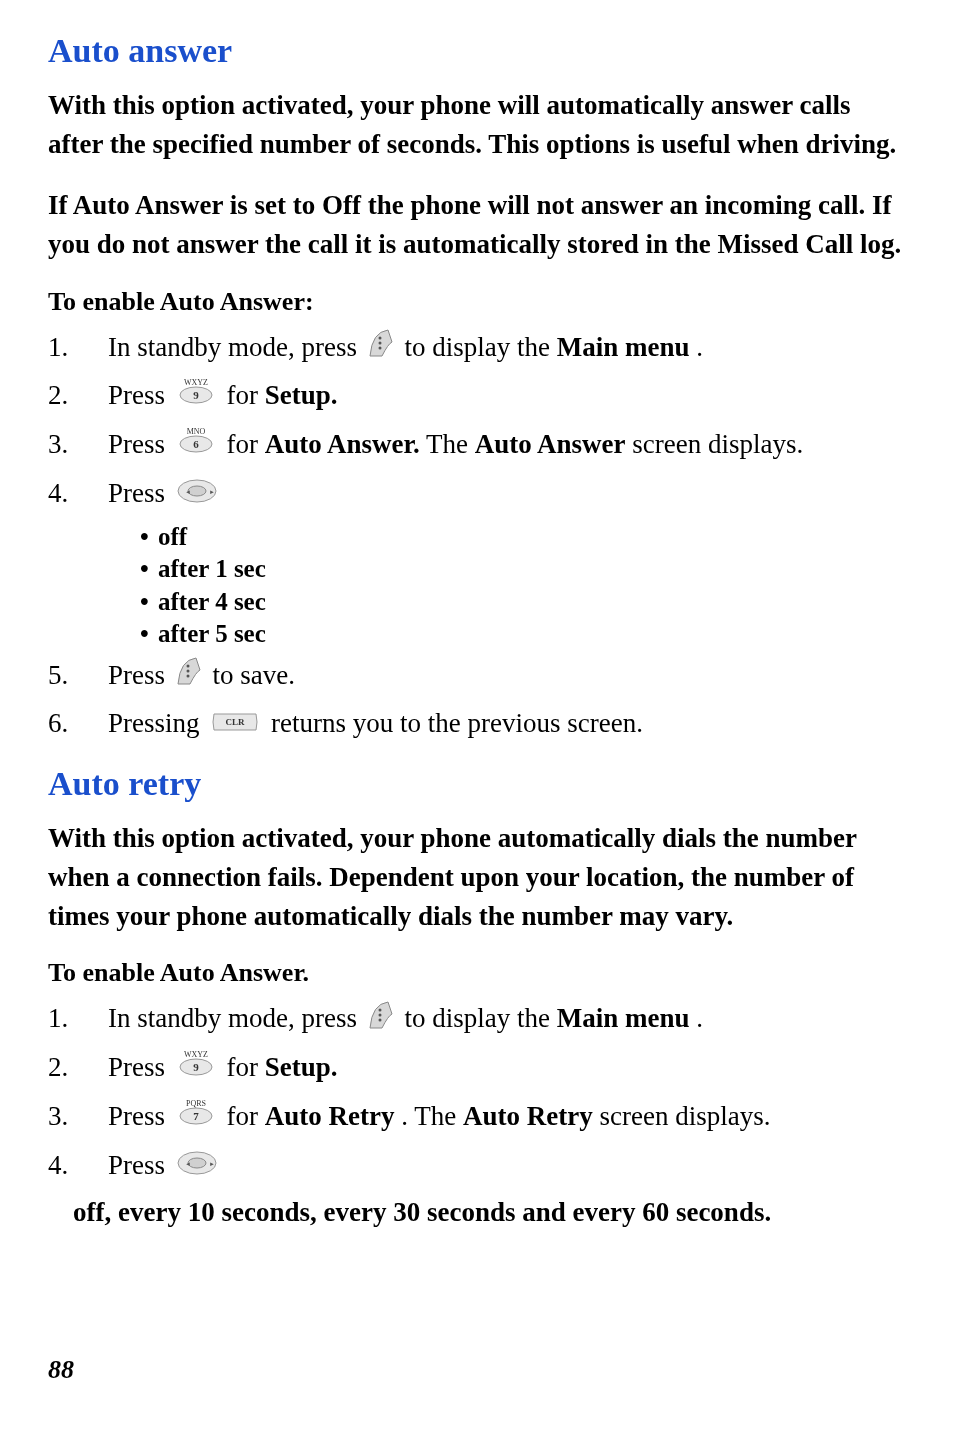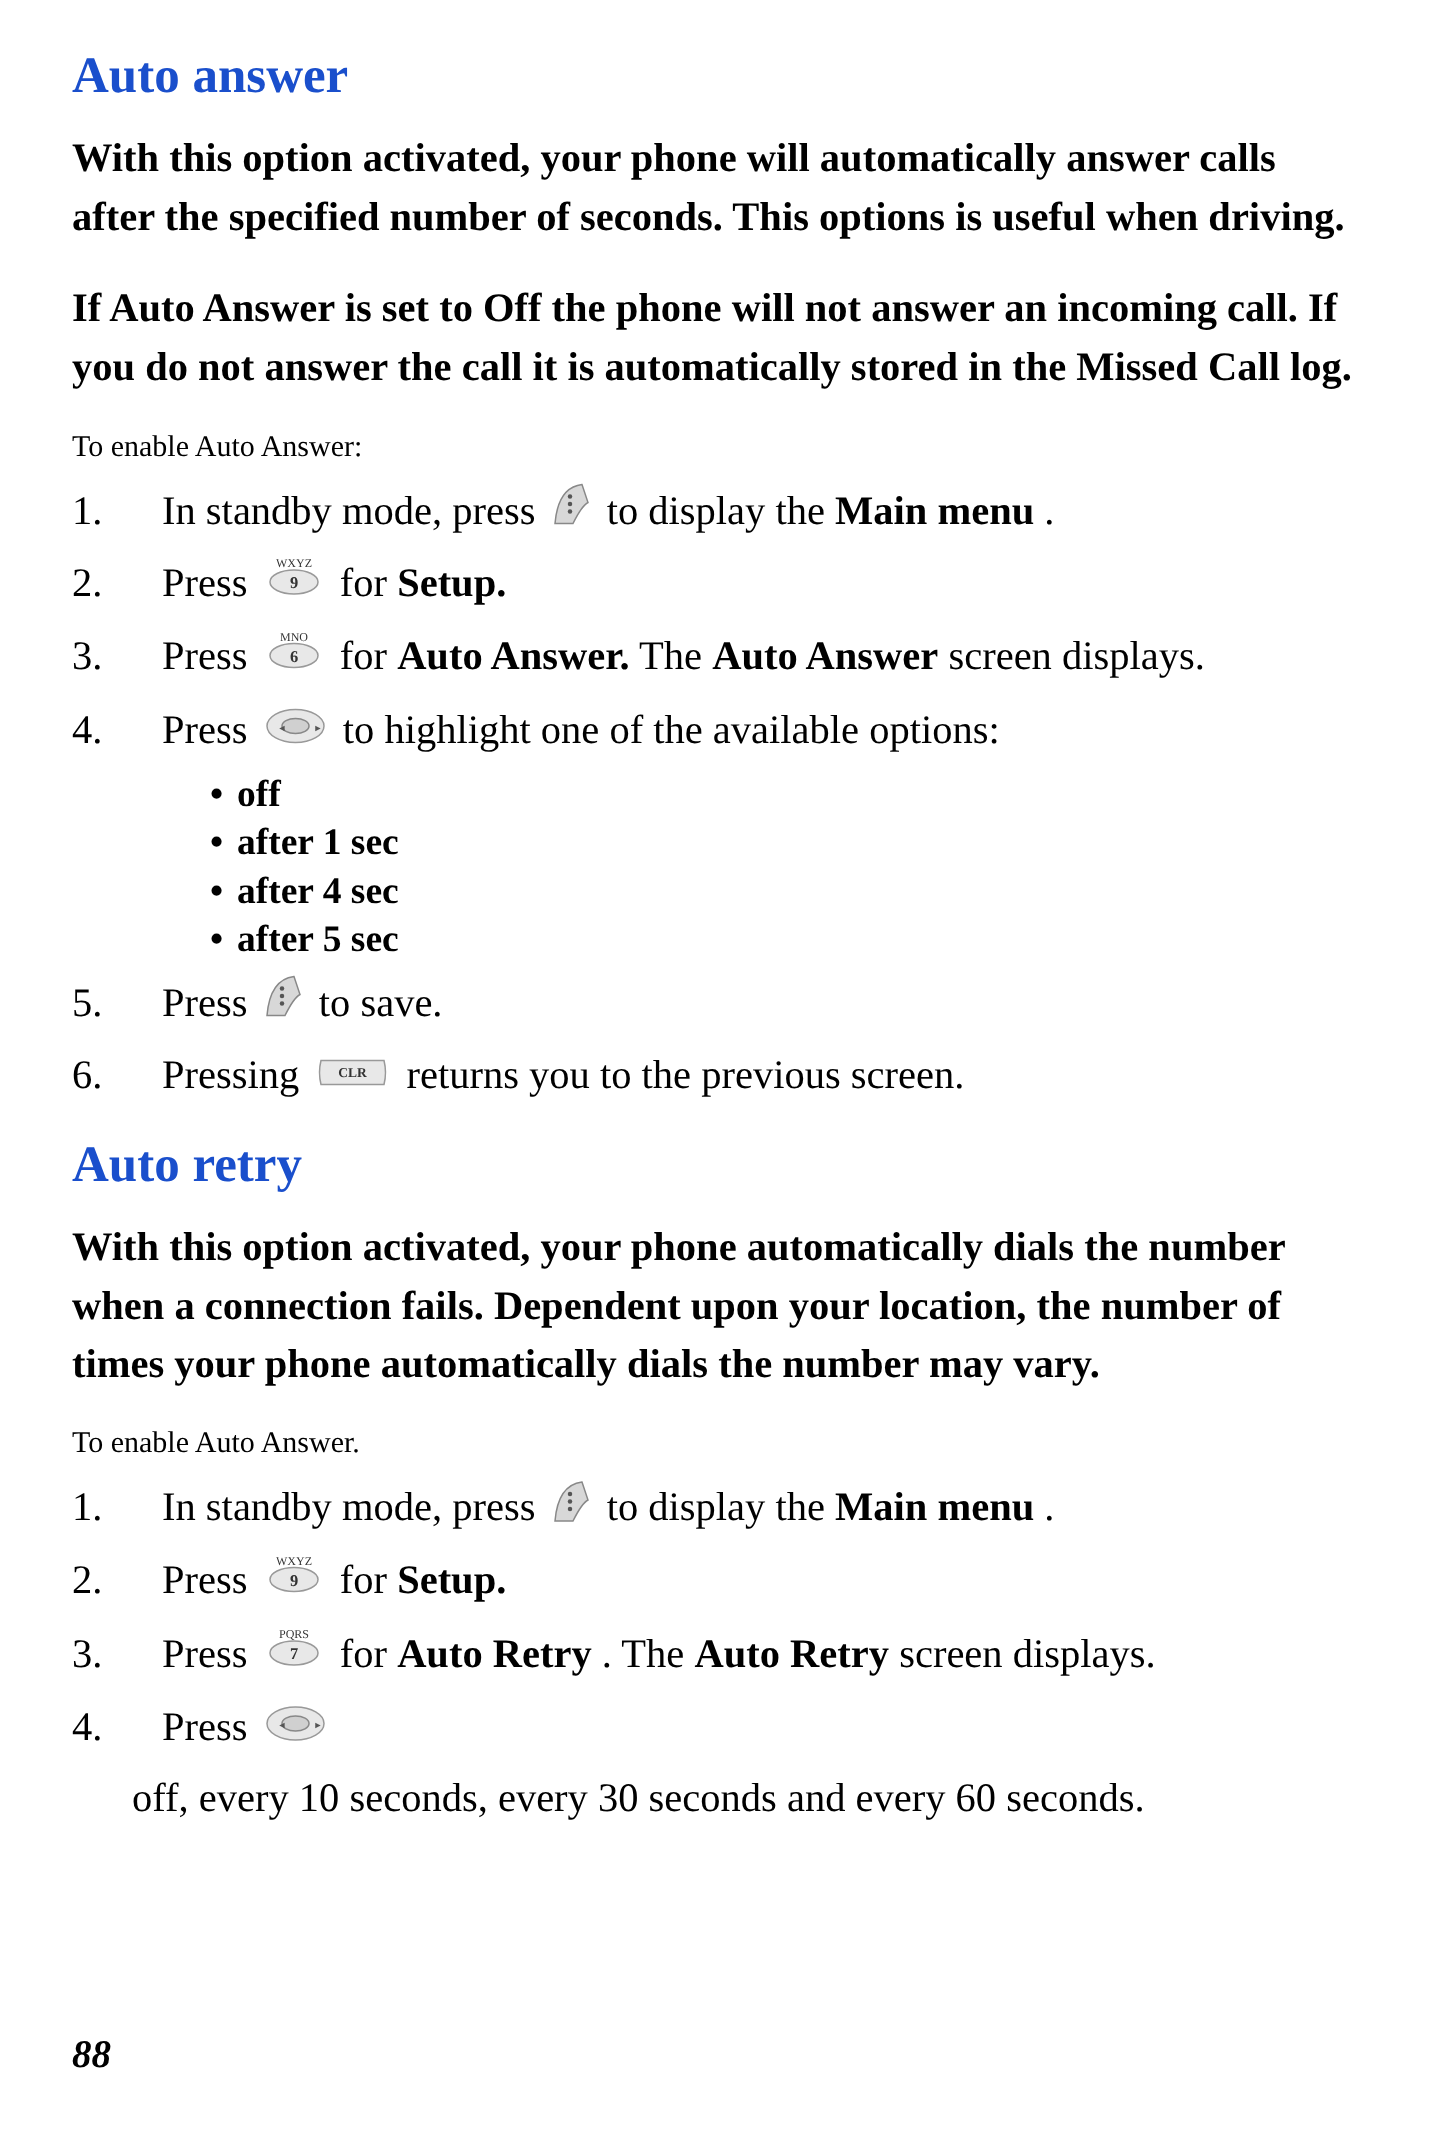--- a/index.html
+++ b/index.html
@@ -22,22 +22,22 @@
       font-size: 34px;
       margin-bottom: 16px;
     }
     .para {
       font-size: 27px;
       line-height: 1.45;
       margin-bottom: 22px;
       font-weight: bold;
     }
     .sub-bold {
-      font-size: 20px;
-      font-weight: normal;
+      font-size: 26px;
+      font-weight: bold;
       margin-bottom: 10px;
       margin-top: 14px;
     }
     .list-row {
       display: flex;
       align-items: baseline;
       font-size: 27px;
       line-height: 1.55;
       margin-bottom: 4px;
     }
@@ -74,23 +74,23 @@
     }
     .page-num {
       position: absolute;
       bottom: 48px;
       left: 48px;
       font-size: 26px;
       font-weight: bold;
       font-style: italic;
     }
     .para-indent {
-      margin-left: 40px;
+      margin-left: 25px;
       font-size: 27px;
-      font-weight: normal;
+      font-weight: bold;
       line-height: 1.45;
     }
   </style>
 </head>
 <body>
 
 <div class="heading-blue">Auto answer</div>
 
 <div class="para">With this option activated, your phone will automatically answer calls after the specified number of seconds. This options is useful when driving.</div>
 <div class="para">If Auto Answer is set to Off the phone will not answer an incoming call. If you do not answer the call it is automatically stored in the Missed Call log.</div>
@@ -155,21 +155,20 @@
   <div class="list-text">
     <span>Press</span>
     <span class="icon-inline">
       <svg width="42" height="26" viewBox="0 0 42 26">
           <ellipse cx="21" cy="13" rx="19" ry="11" fill="#e8e8e8" stroke="#999"></ellipse>
           <ellipse cx="21" cy="13" rx="9" ry="5" fill="#d0d0d0" stroke="#888"></ellipse>
           <text x="9" y="16" font-size="6" fill="#555">◄</text>
           <text x="33" y="16" font-size="6" fill="#555">►</text>
         </svg>
     </span>
-    <span>to highlight one of the available options:</span>
   </div>
 </div>
 
 <div class="bullet-group">
   <div class="bullet-row">
     <span class="bullet-dot">•</span>
     <span>off</span>
   </div>
   <div class="bullet-row">
     <span class="bullet-dot">•</span>

